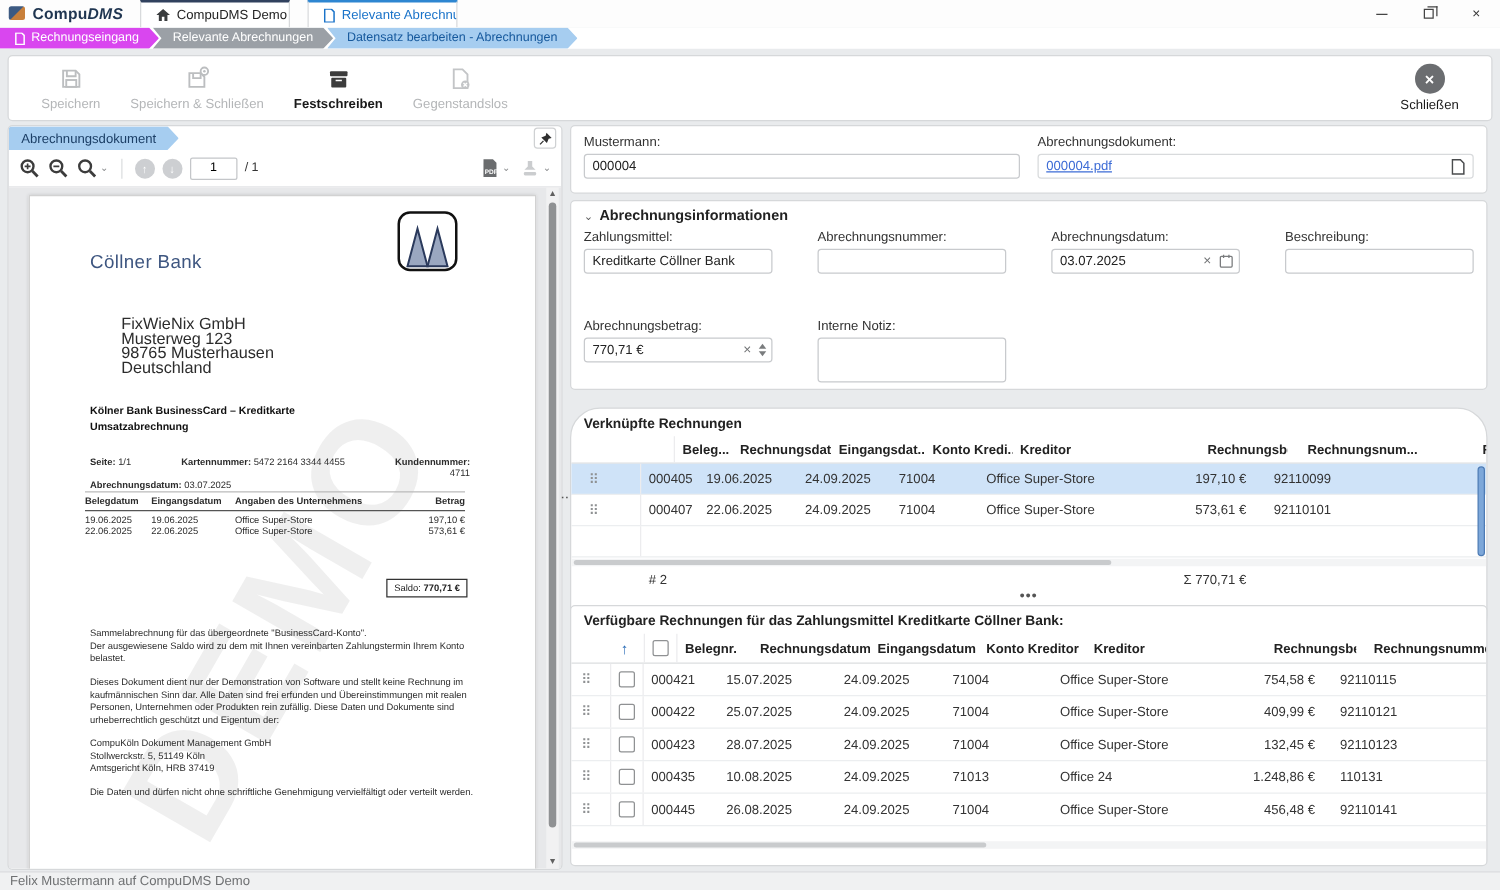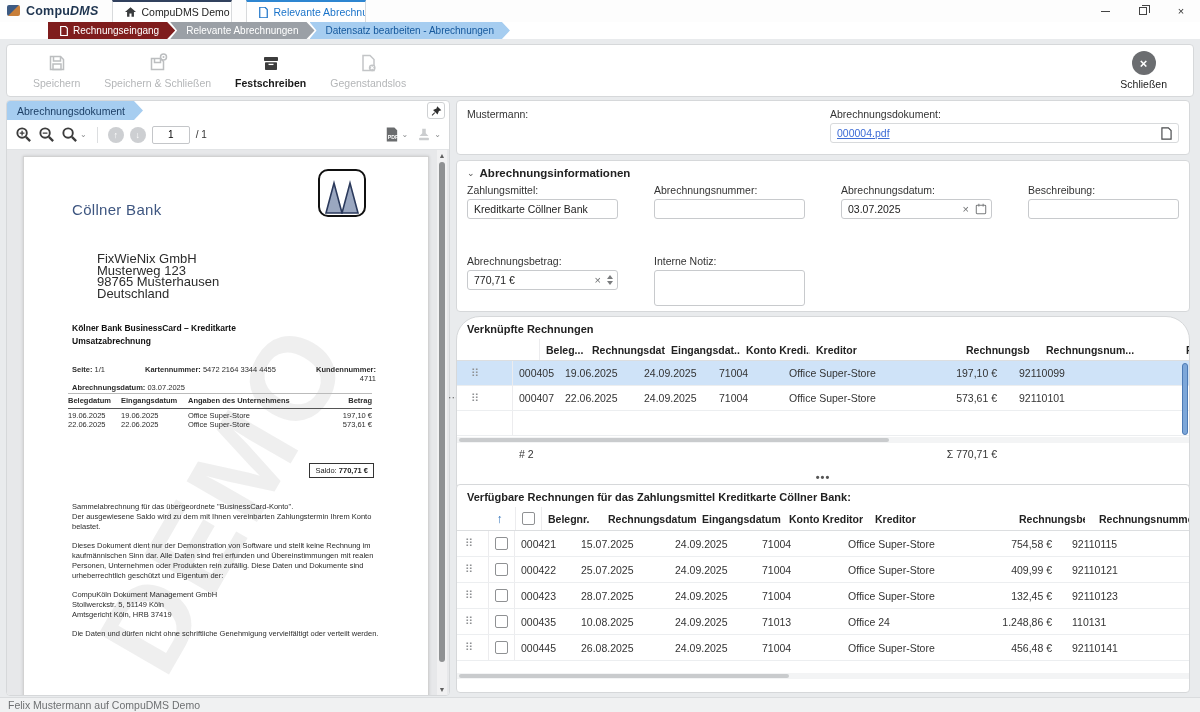--- a/index.html
+++ b/index.html
@@ -22,21 +22,21 @@
   .ic-min { width:9px; height:1px; background:#444; display:inline-block; }
   .ic-restore { width:8px; height:8px; border:1px solid #444; display:inline-block; position:relative; }
   .ic-restore::before { content:""; position:absolute; left:2px; top:-3px; width:7px; height:7px; border:1px solid #444; border-bottom:none; border-left:none; }
 
   
   .crumbs { position:absolute; left:0; top:22px; width:1200px; height:17px; background:#fff; display:flex; }
   .crumb { display:flex; align-items:center; gap:5px; font-size:10px; color:#fff; padding:0 16px 0 12px; position:relative;
     clip-path:polygon(0 0, calc(100% - 8px) 0, 100% 50%, calc(100% - 8px) 100%, 0 100%, 7px 50%); }
   .crumb:first-child { clip-path:polygon(0 0, calc(100% - 8px) 0, 100% 50%, calc(100% - 8px) 100%, 0 100%); }
   .crumb + .crumb { margin-left:-5px; padding-left:16px; }
-  .crumb.c1 { background:#7f1d1d;margin-left:48px; }
+  .crumb.c1 { background:#d946ef; }
   .crumb.c2 { background:#9ba0a6; }
   .crumb.c3 { background:#a6cdf0; color:#15589c; }
 
   
   .card { background:#fff; border:1px solid #d6d8da; border-radius:4px; }
   .toolbar { position:absolute; left:6px; top:44px; width:1188px; height:53px; display:flex; align-items:center; padding:0 14px; }
   .tbtn { display:flex; flex-direction:column; align-items:center; justify-content:center; gap:3px; padding:4px 12px; min-width:64px; }
   .tbtn .lbl { font-size:10.5px; color:#b4b6b8; white-space:nowrap; }
   .tbtn.enabled .lbl { color:#1a1a1a; font-weight:600; }
   .tbtn.close-btn { margin-left:auto; }
@@ -103,21 +103,21 @@
   .iwrap .icons { position:absolute; right:5px; top:0; height:20px; display:flex; align-items:center; gap:6px; }
   .clrx { color:#707274; font-size:11px; }
   .spin { display:flex; flex-direction:column; gap:2px; }
   .spin i { display:block; width:0; height:0; border-left:3px solid transparent; border-right:3px solid transparent; }
   .spin .up { border-bottom:4px solid #7a7c7e; }
   .spin .dn { border-top:4px solid #7a7c7e; }
   .notes { width:100%; height:36px; border:1px solid #c8cacd; border-radius:3px; resize:none; font-family:inherit; font-size:10.5px; padding:3px 6px; }
 
   
   .tcard { position:absolute; left:0; width:734px; overflow:hidden; }
-  .linkedcard { top:216px; height:191px;border-radius:24px; }
+  .linkedcard { top:226px; height:191px;border-radius:24px; }
   .availcard { top:384px; height:209px; }
   .ttitle { font-size:11px; font-weight:bold; padding:6px 10px 4px; }
   .trow { display:grid; align-items:center; font-size:10.5px; color:#333; border-bottom:1px solid #eceef0; }
   .row-l { grid-template-columns:56px 46px 79px 75px 70px 150px 70px 150px 1fr; height:25px; }
   .row-a { grid-template-columns:32px 26px 60px 94px 87px 86px 144px 72px 1fr; height:26px; }
   .thead { font-weight:600; color:#222; border-bottom:1px solid #dcdee0; height:22px;padding-left:27px; }
   .cell { padding:0 6px; white-space:nowrap; overflow:hidden; }
   .cell.r { text-align:right; }
   .cell.pl { padding-left:16px; }
   .cell.bdr { border-right:1px solid #ececee; height:100%; display:flex; align-items:center; }
@@ -346,20 +346,21 @@
 <div class="vsplit">
     <span>⋮</span>
   </div>
 
 <div class="right-panel">
 
   <div class="card fieldcard">
     <div class="fcols">
       <div class="fcol">
         <div class="flabel">Mustermann:</div>
+        <input class="finput" value="000004" style="">
       </div>
       <div class="fcol">
         <div class="flabel">Abrechnungsdokument:</div>
         <div class="filefield">
           <span class="filelink">000004.pdf</span>
           <svg width="11" height="13" viewBox="0 0 12 14">
               <path d="M1 0.8 H8 L11 3.8 V13.2 H1 Z" fill="none" stroke="#4a4c4e" stroke-width="1.3"></path>
             </svg>
         </div>
       </div>

